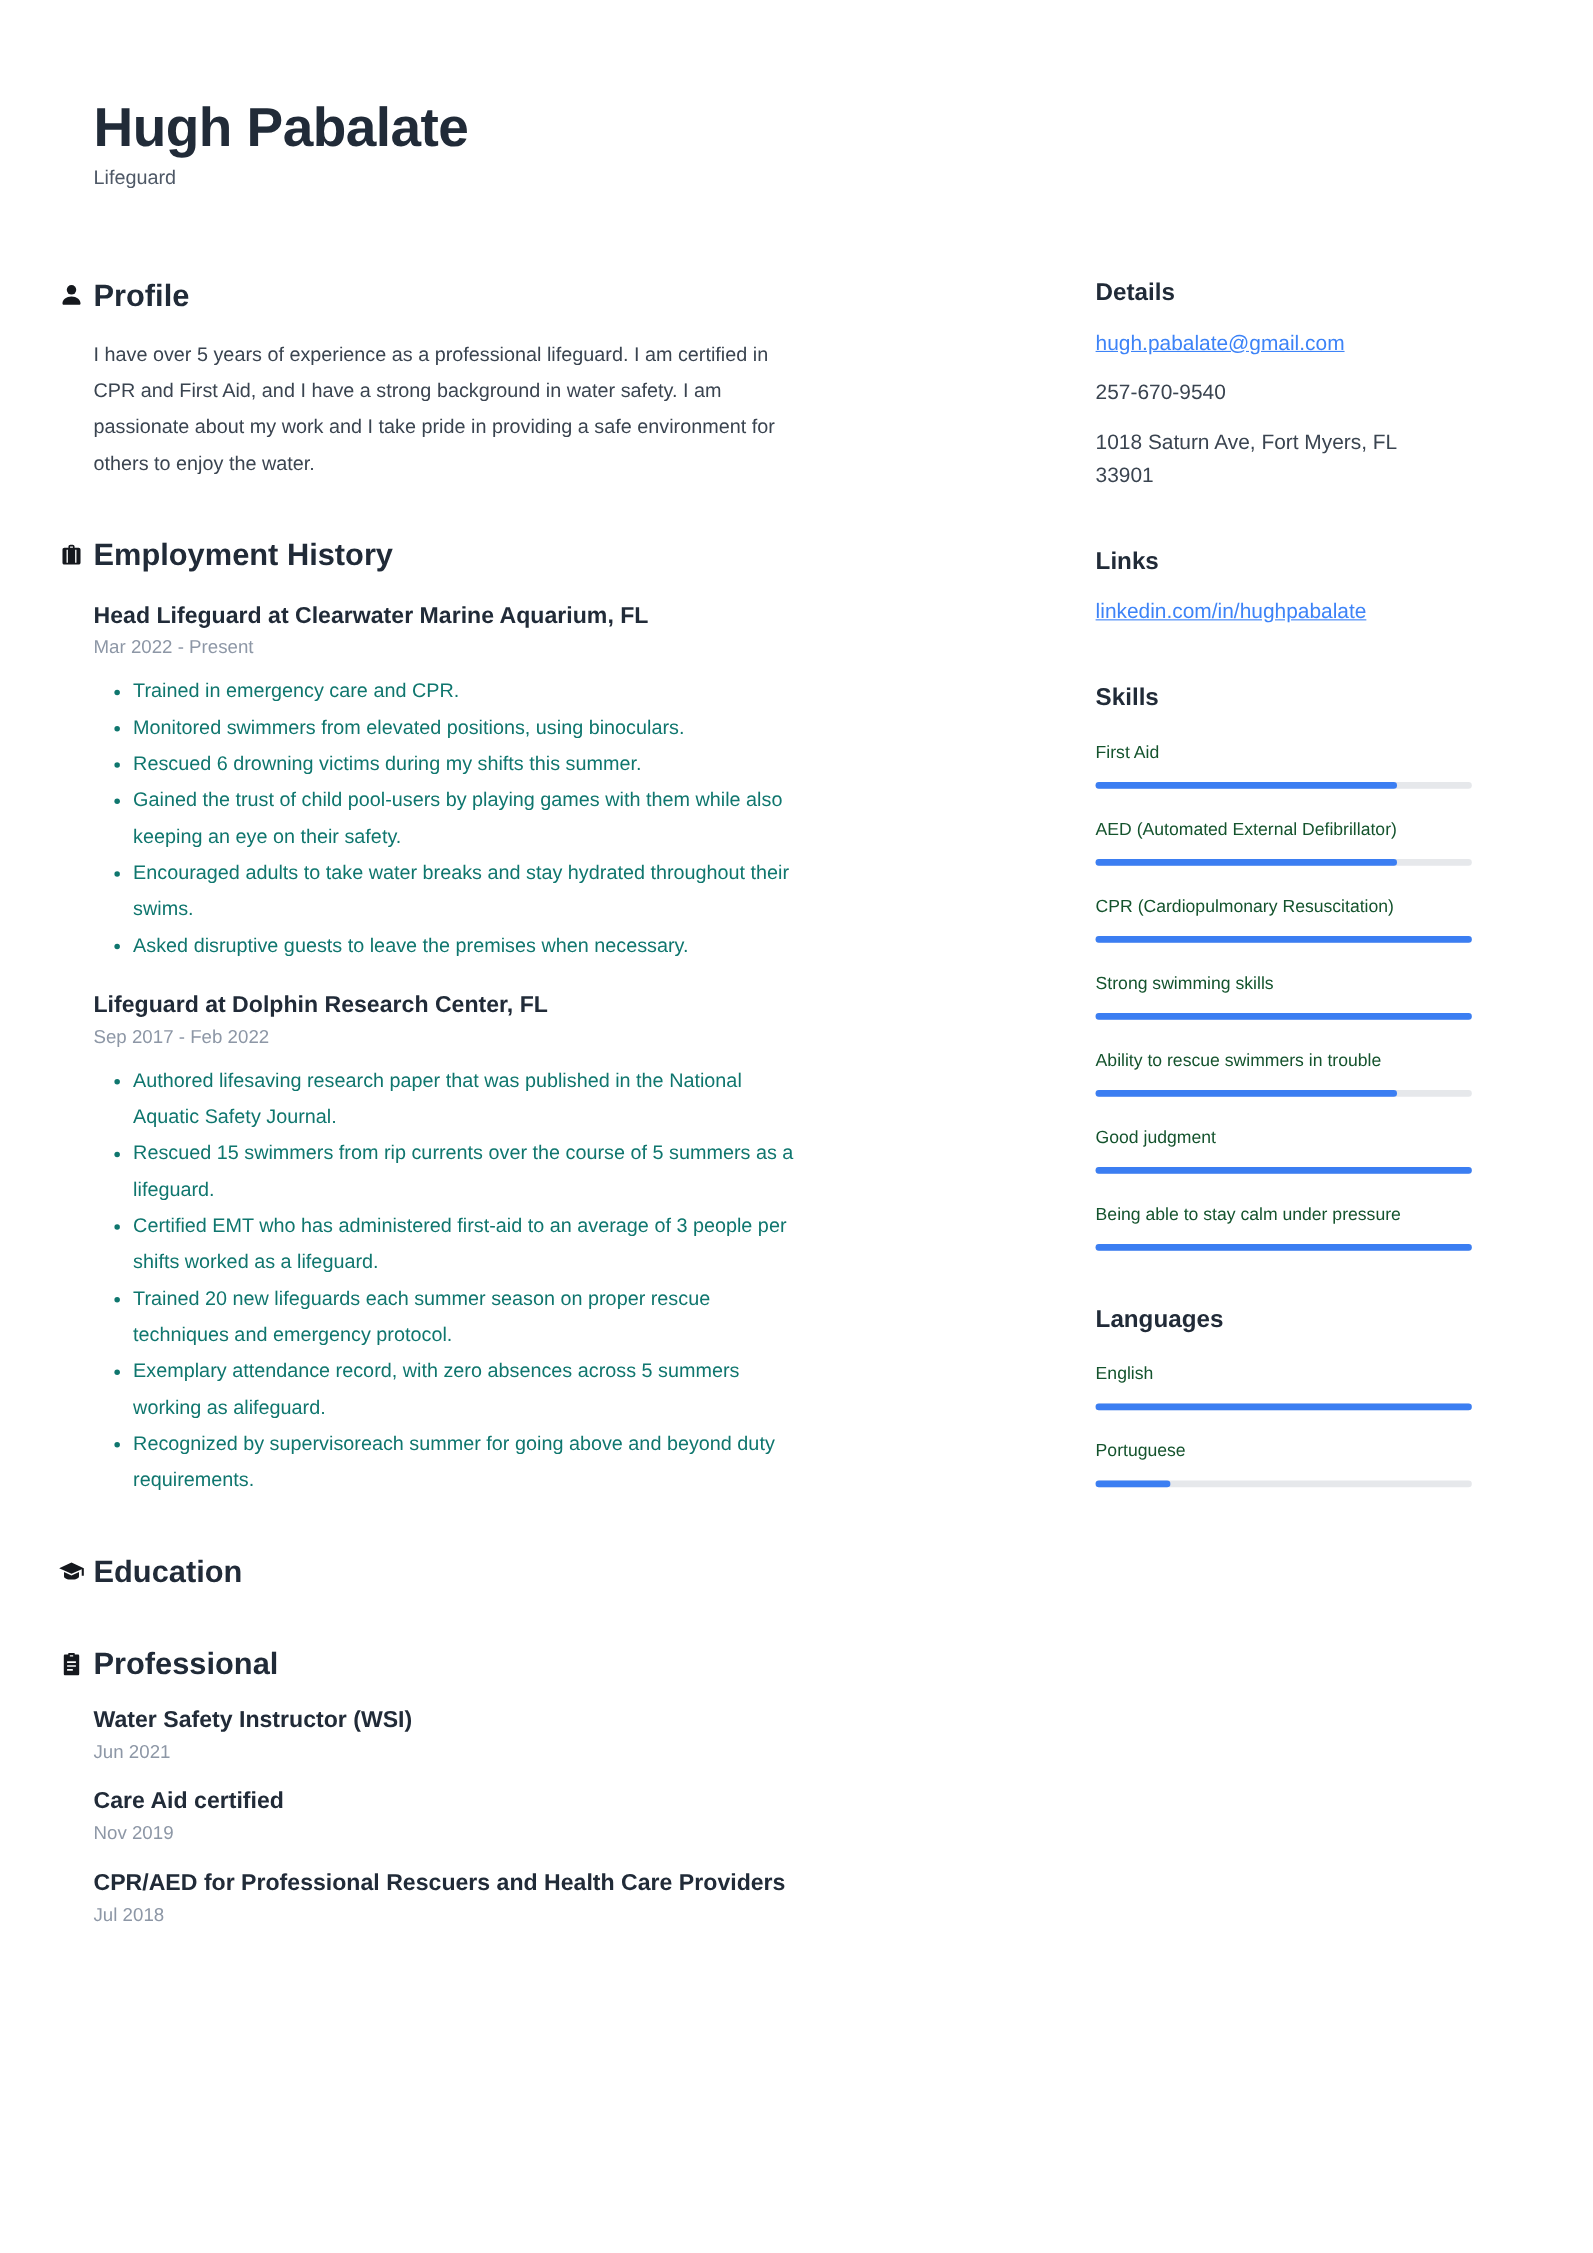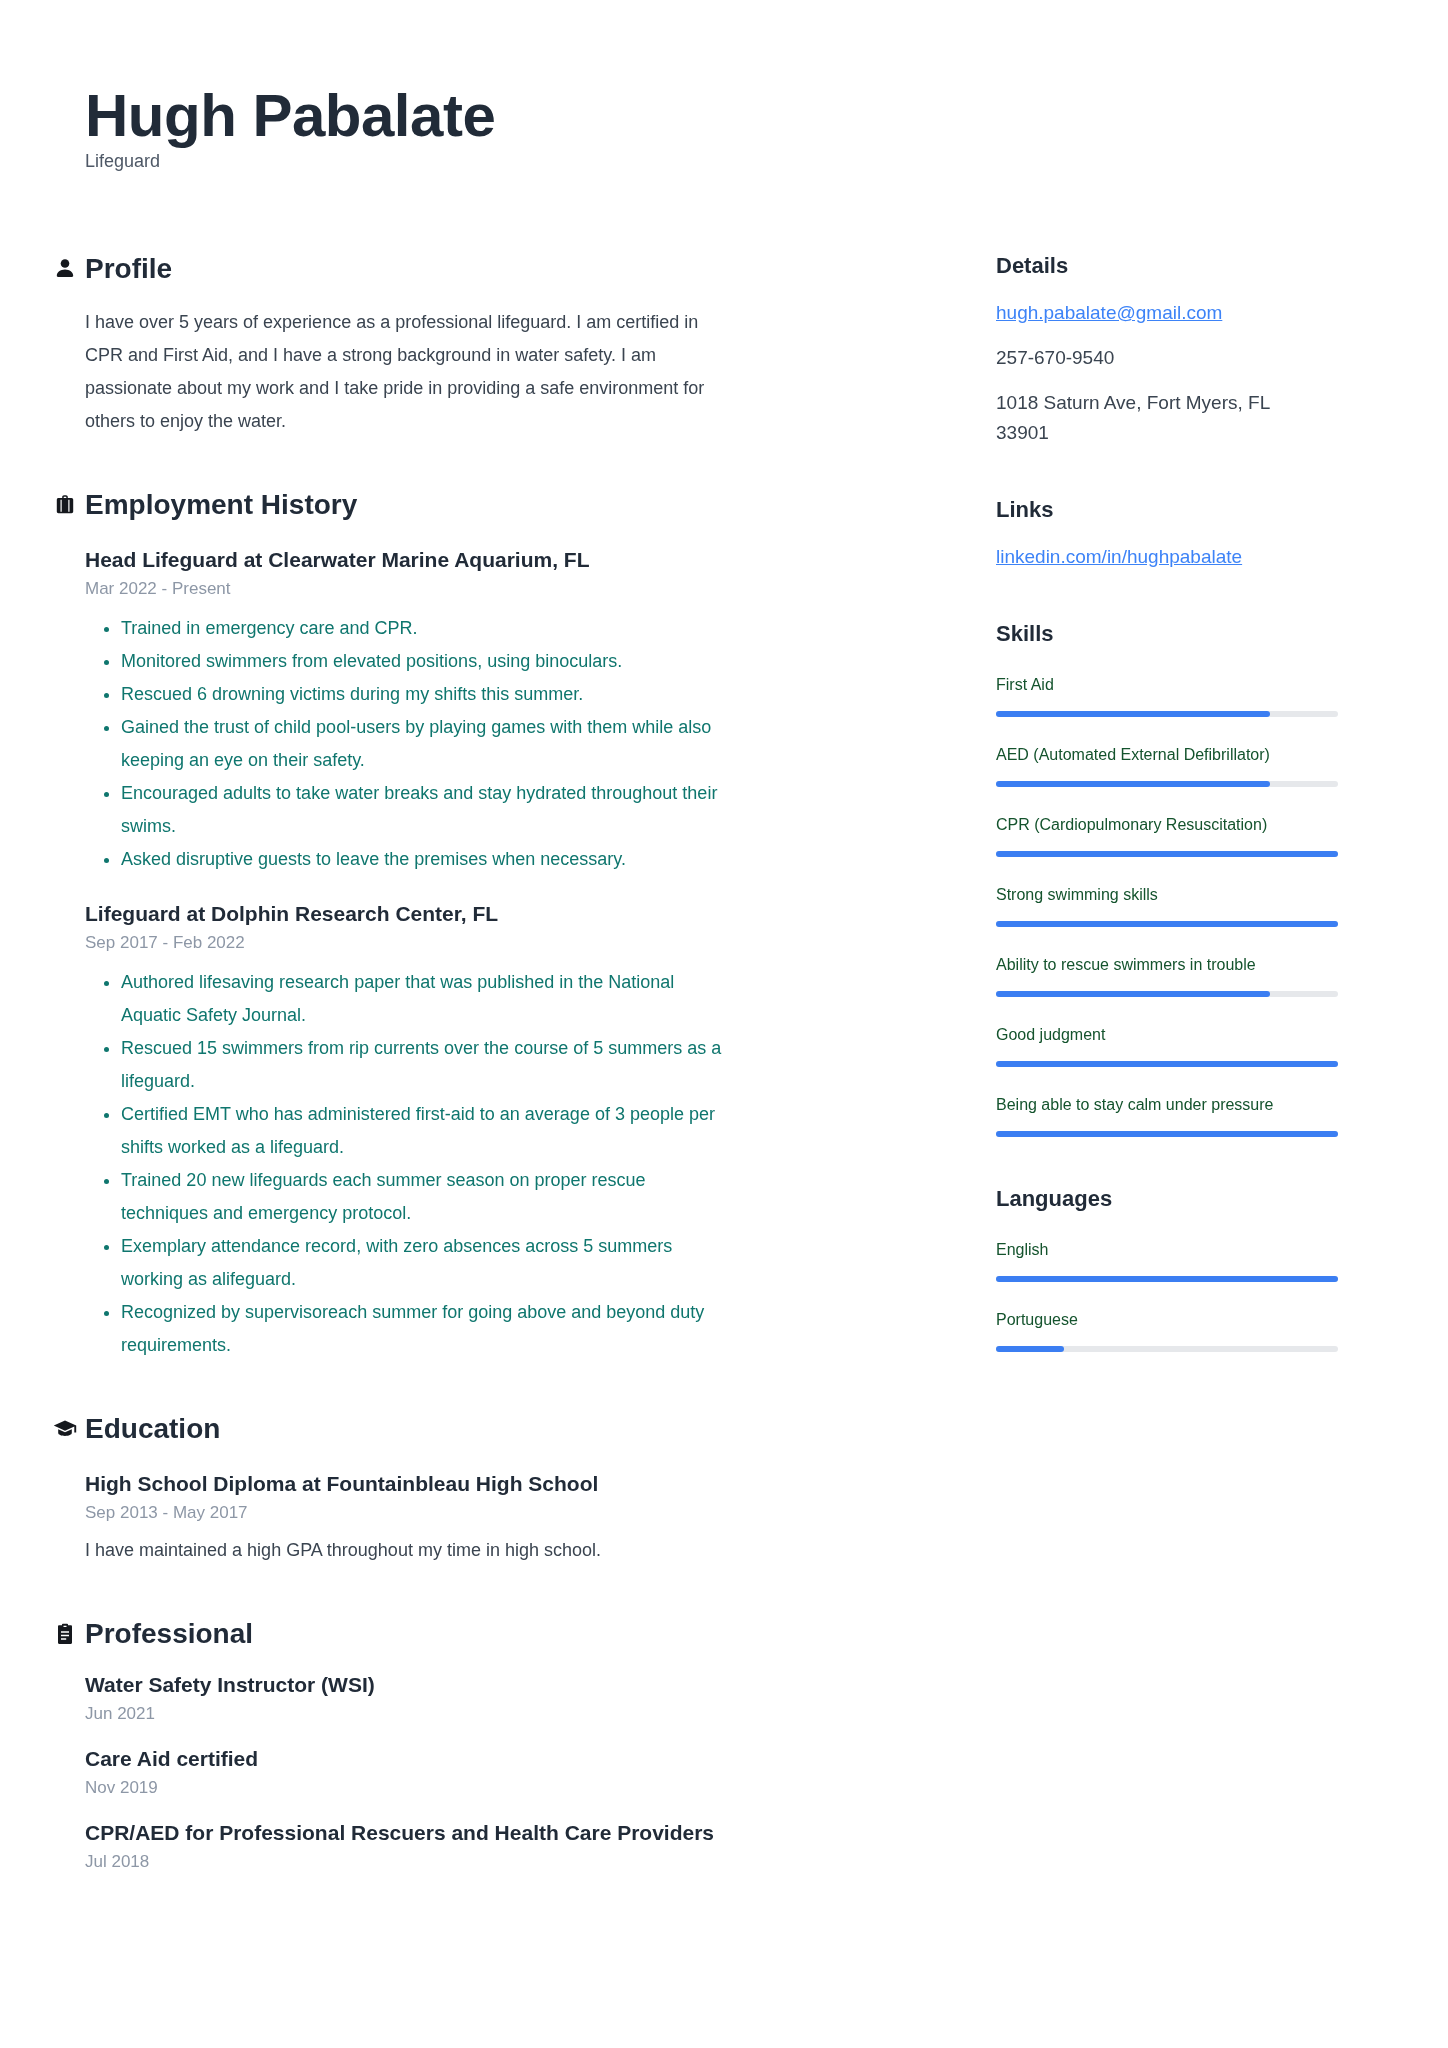--- a/index.html
+++ b/index.html
@@ -2,21 +2,21 @@
 <html><head>
 <meta charset="utf-8">
 <style>
   html,body { margin:0; padding:0; background:#ffffff; }
   .page {
     width:1448px; height:2048px; box-sizing:border-box;
     padding:90px 110px 0 85px;
     font-family:"Liberation Sans", sans-serif;
     color:#3a4450; background:#ffffff; position:relative; overflow:hidden;
   }
-  .name { font-size:60px; line-height:52px; font-weight:700; color:#212b38; margin:0; letter-spacing:-0.5px; }
+  .name { font-size:50px; line-height:52px; font-weight:700; color:#212b38; margin:0; letter-spacing:-0.5px; }
   .subtitle { font-size:18px; color:#4e5866; margin-top:9px; }
 
   .columns { display:flex; margin-top:80px; }
   .left-col { width:645px; }
   .right-col { width:342px; margin-left:auto; }
 
   .section { margin-top:50px; }
   .section:first-child { margin-top:0; }
   .section-heading {
     position:relative; font-size:28px; line-height:34px; font-weight:700; color:#212b38;
@@ -114,25 +114,20 @@
       <div class="section">
         <div class="section-heading">
           <span class="icon">
             <svg viewBox="0 0 24 24">
                 <path d="M12 3.5 0.8 8.6 12 13.7l9.3-4.2v6h1.9V8.6L12 3.5z"></path>
                 <path d="M5.2 12.2v3.9c0 1.6 3 2.9 6.8 2.9s6.8-1.3 6.8-2.9v-3.9L12 15.3l-6.8-3.1z"></path>
               </svg>
           </span>
           <span>Education</span>
         </div>
-        <div class="job">
-          <div class="edu-title">High School Diploma at Fountainbleau High School</div>
-          <div class="dates">Sep 2013 - May 2017</div>
-          <div class="edu-desc">I have maintained a high GPA throughout my time in high school.</div>
-        </div>
       </div>
 
       <div class="section">
         <div class="section-heading">
           <span class="icon">
             <svg viewBox="0 0 24 24">
                 <path d="M15 3.2h2.8c.7 0 1.2.5 1.2 1.2v16.4c0 .7-.5 1.2-1.2 1.2H6.2c-.7 0-1.2-.5-1.2-1.2V4.4c0-.7.5-1.2 1.2-1.2H9V2.6c0-.5.4-.9.9-.9h4.2c.5 0 .9.4.9.9v.6zm-4.5 1V5h3V3.8h-3zM8 9.3v1.5h8V9.3H8zm0 3.5v1.5h8v-1.5H8zm0 3.5v1.5h5.2v-1.5H8z"></path>
               </svg>
           </span>
           <span>Professional</span>

